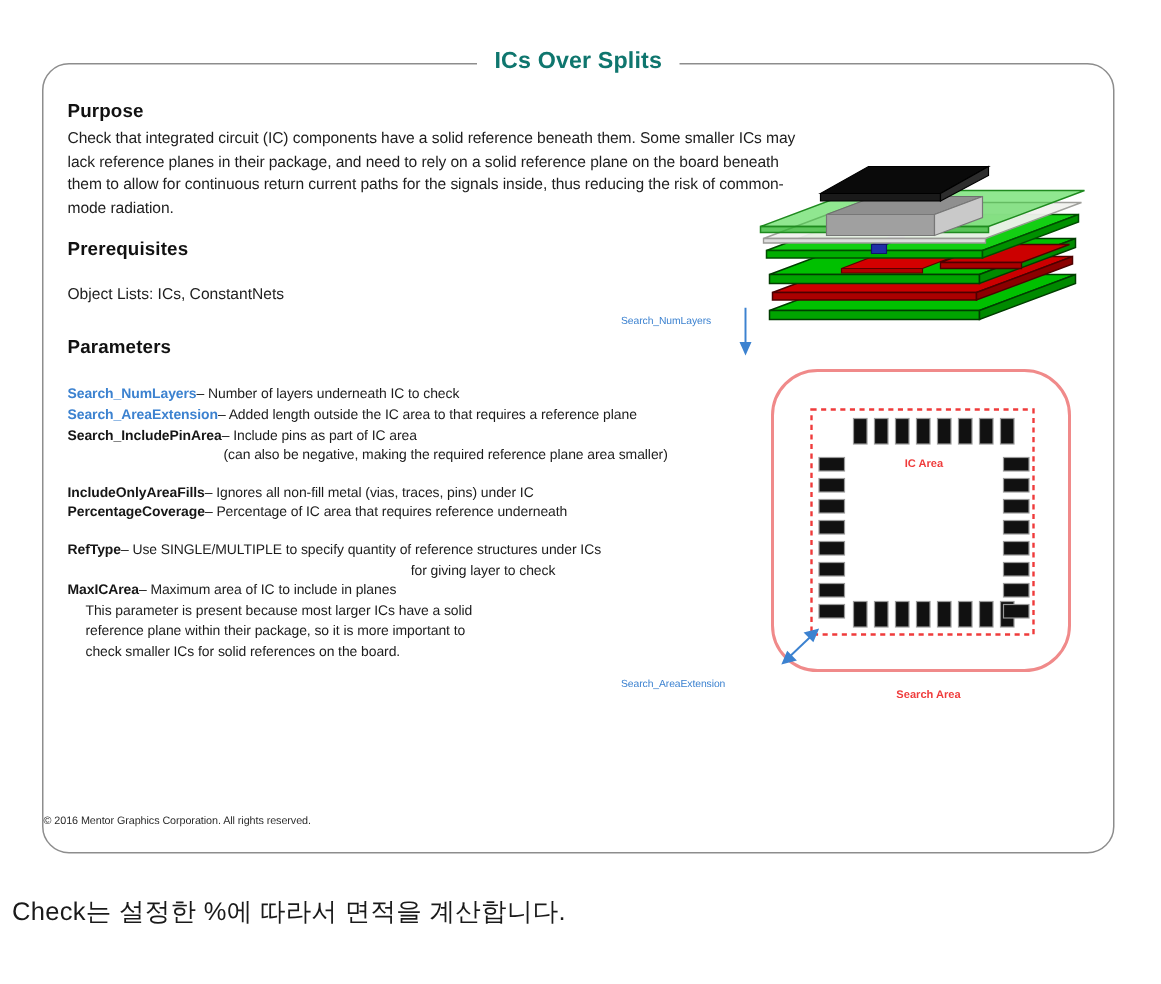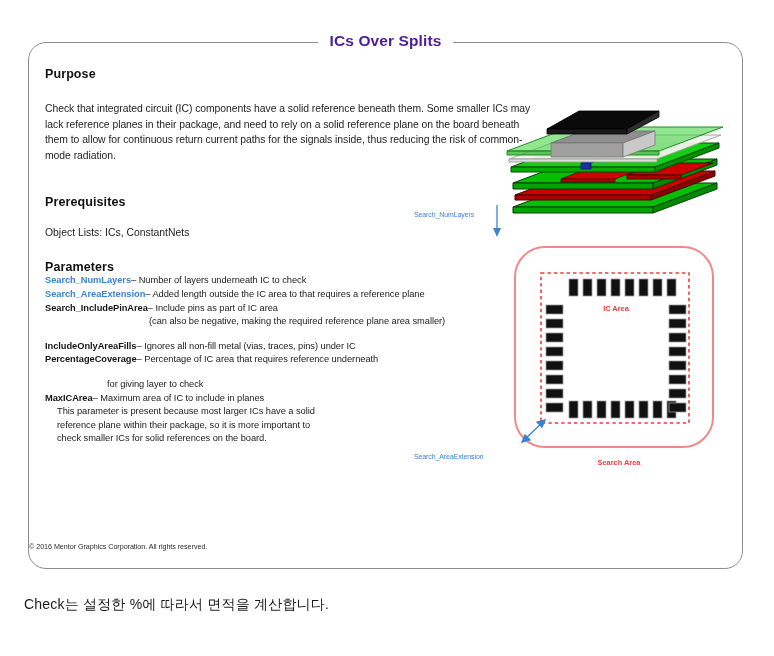--- a/index.html
+++ b/index.html
@@ -38,21 +38,21 @@
     text-align: center;
     pointer-events: none;
   }
   #slide-title .title-text {
     display: inline-block;
     background: #ffffff;
     padding: 0 12px;
     font-size: 15.5px;
     font-weight: bold;
     letter-spacing: .1px;
-    color: #4c1d95;
+    color: #0f766e;
     line-height: 20px;
   }
 
   
   #content-column {
     position: absolute;
     left: 16px;
     top: 24px;
     width: 492px;
   }
@@ -66,37 +66,37 @@
   }
 
   .body-paragraph {
     font-size: 10.4px;
     line-height: 15.6px;
     color: #1e1e1e;
     margin: 0;
     letter-spacing: -.05px;
   }
 
-  #purpose-heading { margin-bottom: 20px; }
-  #purpose-text { margin-bottom: 32px; }
+  #purpose-heading { margin-bottom: 4px; }
+  #purpose-text { margin-bottom: 12px; }
   #prerequisites-heading { margin-bottom: 18px; }
   #prerequisites-text { font-size: 10.4px; color: #1e1e1e; margin-bottom: 22px; }
-  #parameters-heading { margin-bottom: 0; }
+  #parameters-heading { margin-bottom: 18px; }
 
   .param-line {
     font-size: 9.3px;
     line-height: 13.6px;
     color: #1b1b1b;
     letter-spacing: -.05px;
     white-space: nowrap;
   }
   .param-name      { font-weight: bold; color: #161616; }
   .param-name.blue { color: #3c82d0; font-weight: bold; }
   .param-cont      { padding-left: 104px; }
-  .param-cont2     { padding-left: 62px; }
+  .param-cont2     { padding-left: 62px; text-align: center; }
   .param-sub       { padding-left: 12px; }
   .param-gap       { height: 11px; }
 
   
   #footer-copyright {
     position: absolute;
     left: 0;
     bottom: 17px;
     width: 100%;
     text-align: left;
@@ -136,23 +136,23 @@
     top: 410px;
     font-size: 6.9px;
     color: #3c82d0;
     white-space: nowrap;
     letter-spacing: -.05px;
   }
 
   
   #caption-korean {
     position: absolute;
-    left: 24px;
+    left: 8px;
     top: 596px;
-    font-size: 14px;
+    font-size: 17px;
     color: #1a1a1a;
     letter-spacing: .2px;
   }
 
   svg { display: block; }
 </style>
 </head>
 <body>
 
 <div id="slide-frame">
@@ -194,20 +194,23 @@
       <div class="param-line">
         <span class="param-name">IncludeOnlyAreaFills</span><span>– Ignores all non-fill metal (vias, traces, pins) under IC</span>
       </div>
 
       <div class="param-line">
         <span class="param-name">PercentageCoverage</span><span>– Percentage of IC area that requires reference underneath</span>
       </div>
 
       <div class="param-gap"></div>
 
+      <div class="param-line">
+        <span class="param-name">RefType</span><span>– Use SINGLE/MULTIPLE  to specify quantity of reference structures under ICs</span>
+      </div>
 
       <div class="param-line param-cont2">for giving layer to check</div>
 
       <div class="param-line">
         <span class="param-name">MaxICArea</span><span>– Maximum area of IC to include in planes</span>
       </div>
 
       <div class="param-line param-sub">This parameter is present because most larger ICs have a solid</div>
       <div class="param-line param-sub">reference plane within their package, so it is more important to</div>
       <div class="param-line param-sub">check smaller ICs for solid references on the board.</div>

